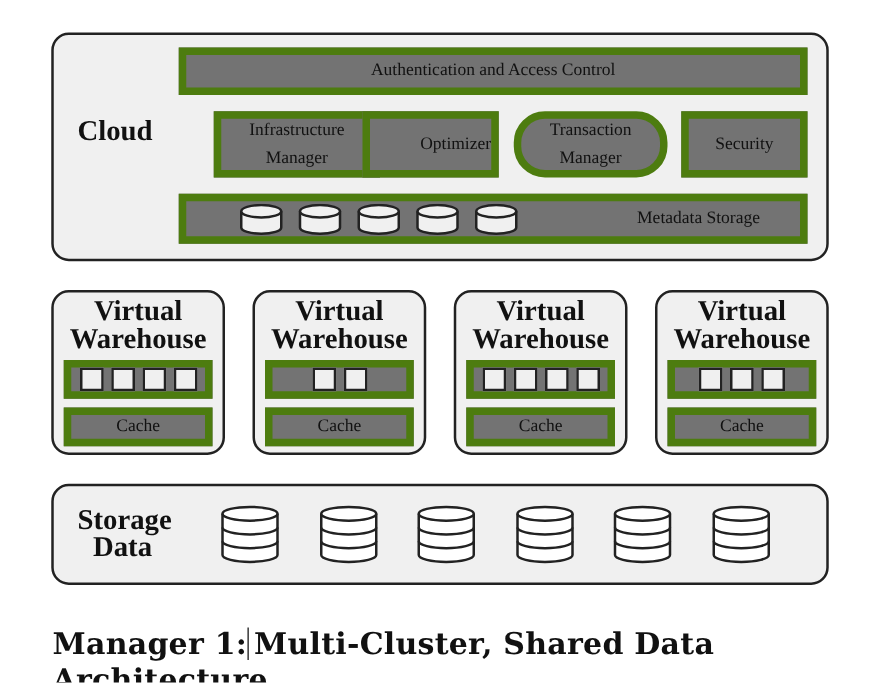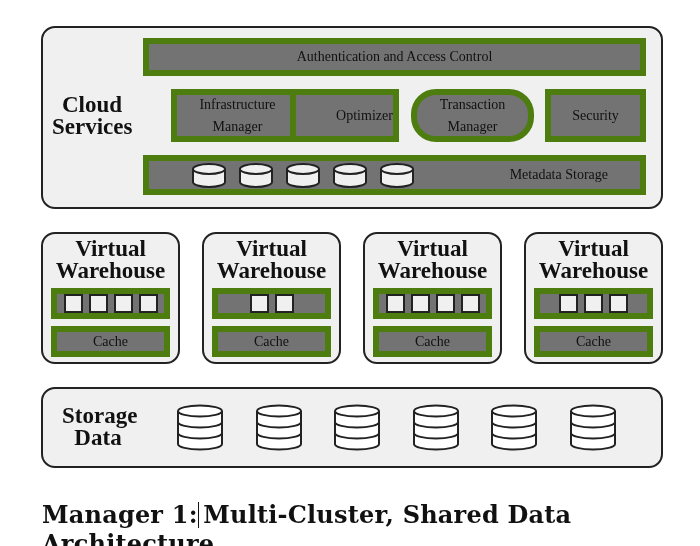--- a/index.html
+++ b/index.html
@@ -11,21 +11,20 @@
   .core { position: absolute; width: 19px; height: 19px; background: #f0f0f0; border: 2px solid #222; box-sizing: border-box; top: 5px; }
   .caption { position: absolute; left: 42px; top: 500px; font-weight: bold; font-size: 24px; font-family: "DejaVu Serif", serif; letter-spacing: 0.2px; }
   .cursor { display: inline-block; width: 1.5px; height: 26px; background: #111; vertical-align: -5px; margin-right: 4px; }
 </style>
 </head>
 <body>
 
 <div class="panel" style="left:41px;top:26px;width:622px;height:183px;"></div>
 <div class="label-bold" style="left:52px;top:94px;width:80px;">
   <div>Cloud</div>
-  <div>Services</div>
 </div>
 <div class="box" style="left:143px;top:38px;width:503px;height:38px;">
   <span>Authentication and Access Control</span>
 </div>
 <div class="box" style="left:143px;top:89px;width:133px;height:53px;margin-left:28px;">
   <div>
       <div>Infrastructure</div>
       <div>Manager</div>
     </div>
 </div>

